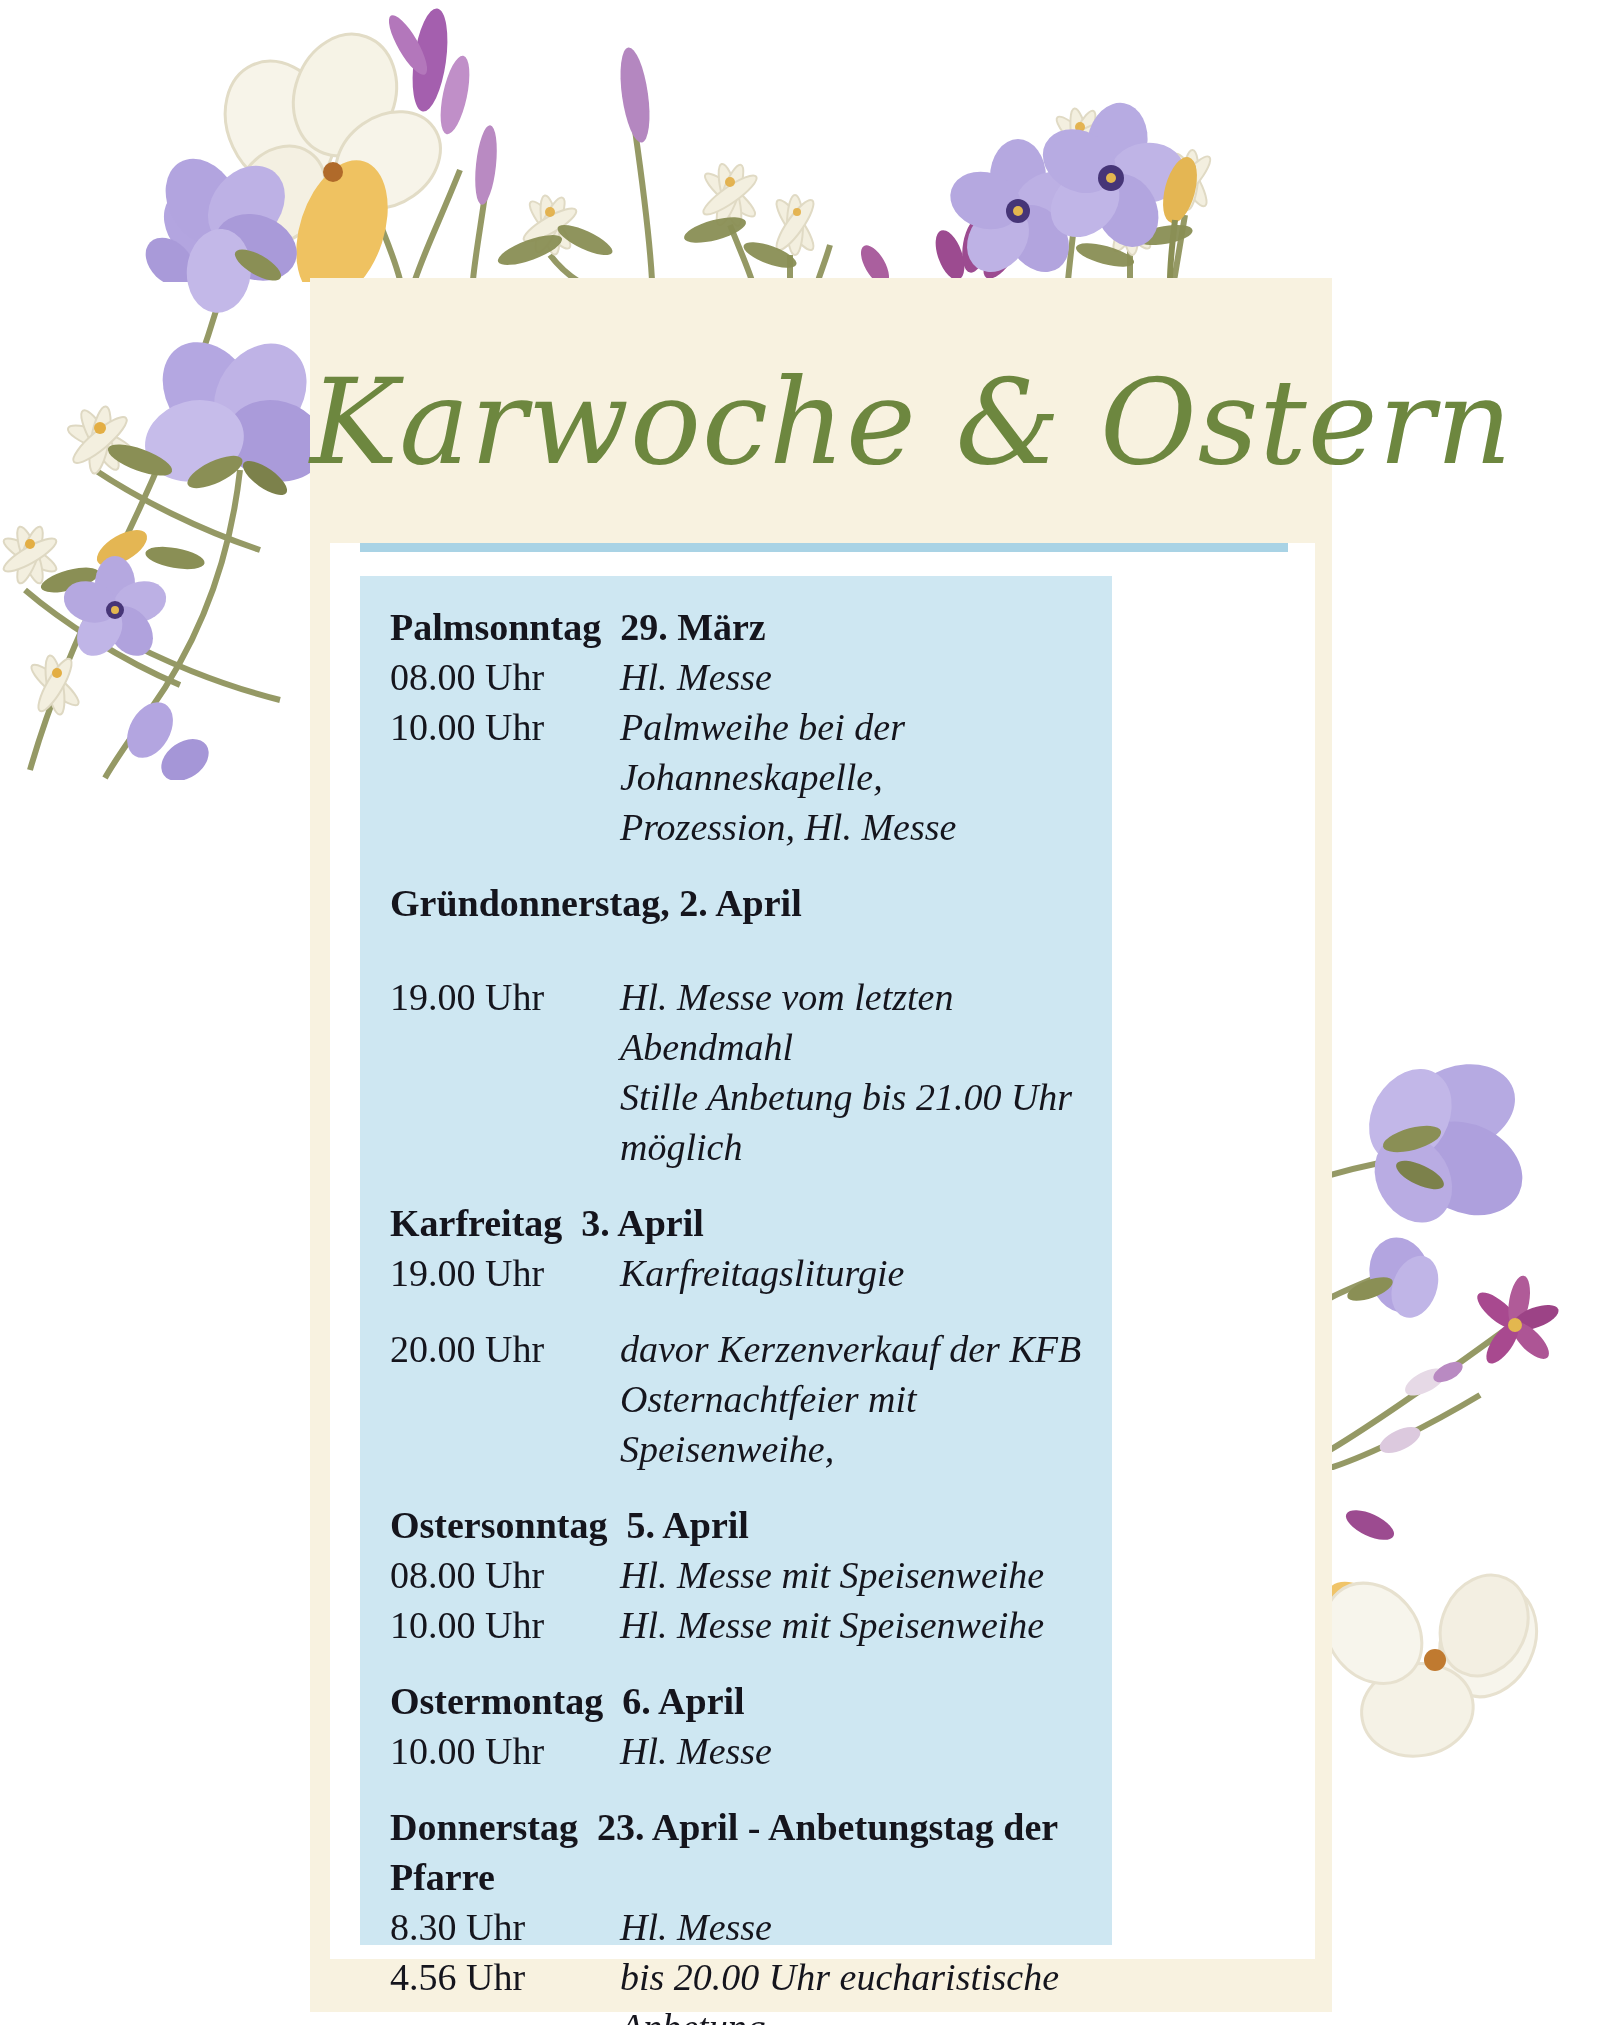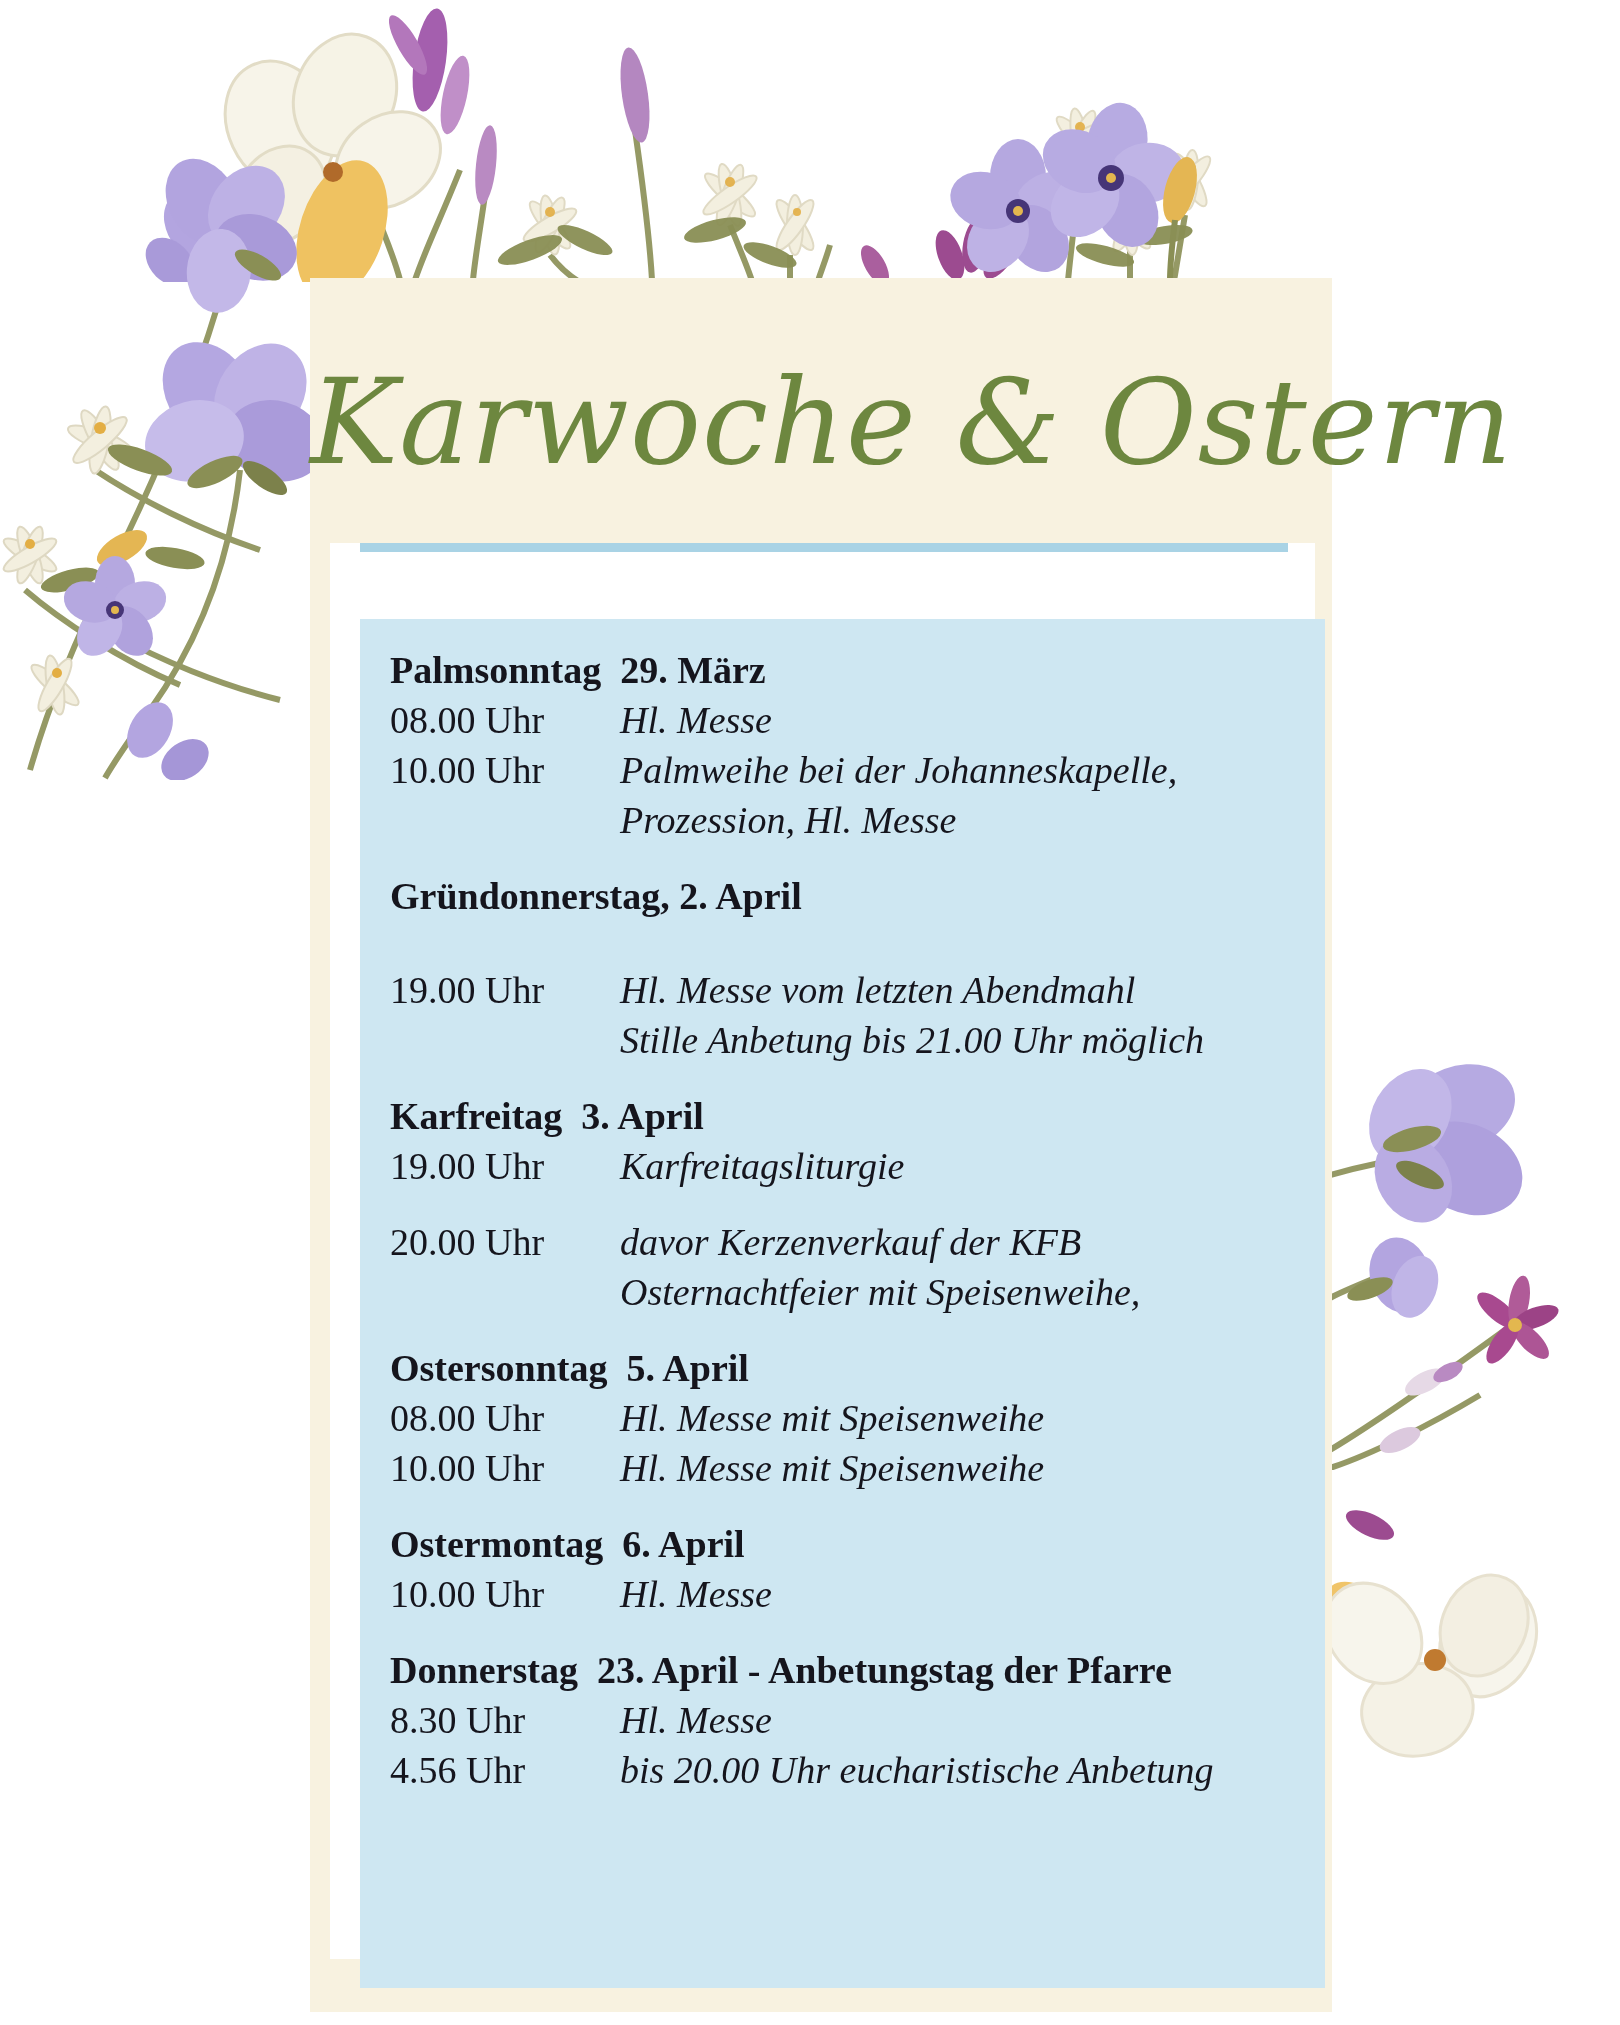--- a/index.html
+++ b/index.html
@@ -8,22 +8,22 @@
   
   .decor{position:absolute;pointer-events:none;}
   
   #card{position:absolute;left:310px;top:278px;width:1022px;height:1734px;background:#f8f2e0;}
   #title{margin:0;padding-top:77px;text-align:center;
          font-family:"DejaVu Serif",serif;font-style:italic;font-weight:500;
          font-size:118px;line-height:1.15;color:#6d873f;letter-spacing:1px;white-space:pre;}
   
   #panel{position:absolute;left:20px;top:265px;width:985px;height:1416px;background:#ffffff;}
   #rule{position:absolute;left:30px;top:0;width:928px;height:9px;background:#a9d3e5;}
-  #bluebox{position:absolute;left:30px;top:33px;width:965px;height:1369px;background:#cee7f2;
-           box-sizing:border-box;padding:26px 18px 14px 30px;color:#15151d;margin-top:43px;}
+  #bluebox{position:absolute;left:30px;top:33px;width:752px;height:1369px;background:#cee7f2;
+           box-sizing:border-box;padding:26px 18px 14px 30px;color:#15151d;}
   .section{margin-top:26px;}
   .section:first-child{margin-top:0;}
   .section.extra-gap .entries{margin-top:44px;}
   .heading{font-weight:bold;font-size:38px;line-height:50px;white-space:pre-wrap;}
   .entry{display:flex;align-items:flex-start;}
   .time{flex:0 0 230px;font-size:38px;line-height:50px;}
   .lines{flex:1;}
   .line{font-size:38px;line-height:50px;white-space:pre-wrap;font-style:italic;}
 </style>
 </head>

